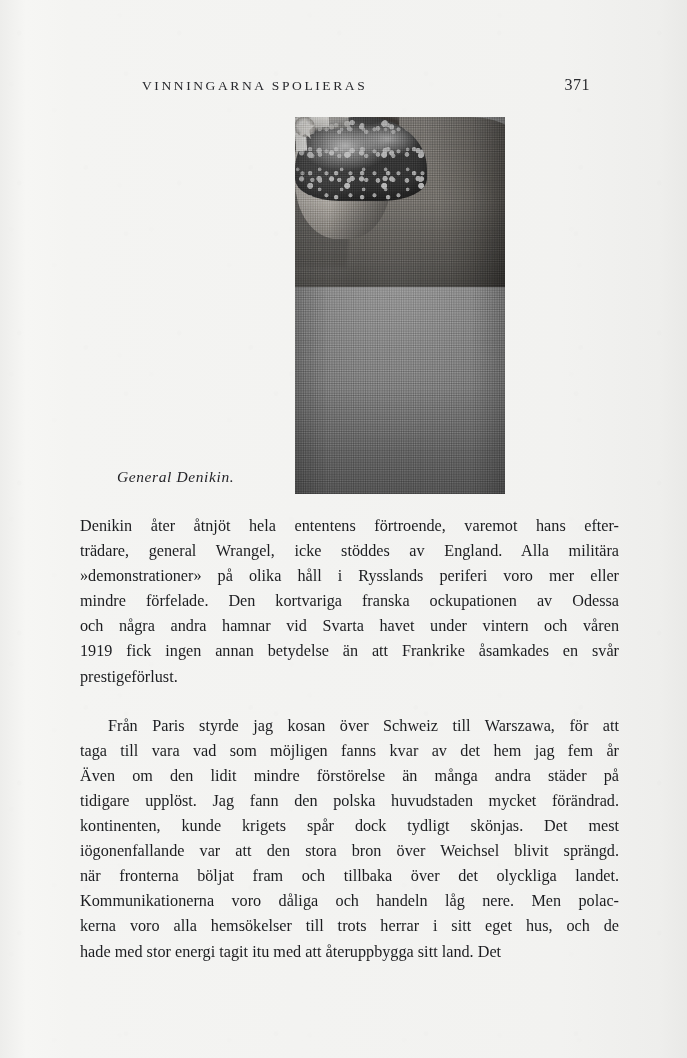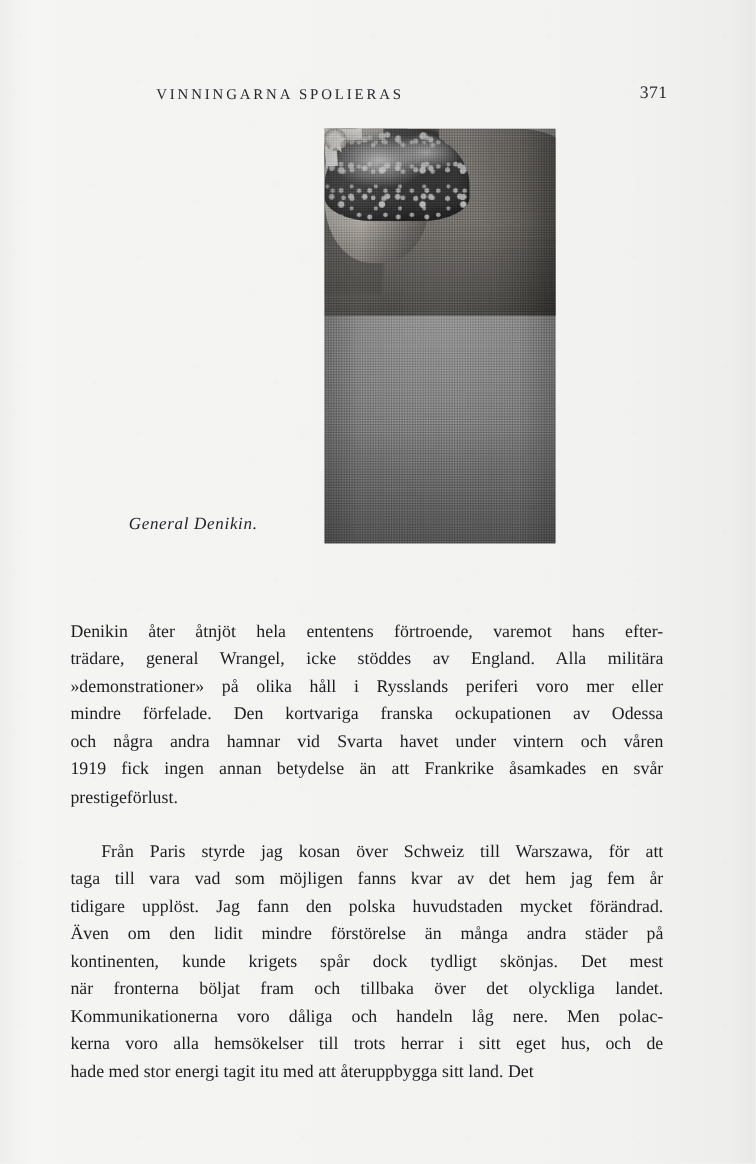--- a/index.html
+++ b/index.html
@@ -54,21 +54,21 @@
     position: absolute;
     left: 74px;
     top: 0;
     font-size: 13.5px;
     letter-spacing: 2.6px;
     color: #27282c;
     white-space: nowrap;
   }
   .rh-folio {
     position: absolute;
-    right: 0;
+    right: 17px;
     top: -2px;
     font-size: 16px;
     letter-spacing: .5px;
     color: #2a2b2f;
     font-variant-numeric: oldstyle-nums;
   }
 
   
   .plate {
     position: absolute;
@@ -299,24 +299,23 @@
     font-style: italic;
     font-size: 15.5px;
     letter-spacing: .6px;
     color: #242428;
     white-space: nowrap;
   }
 
   
   .body-col {
     position: absolute;
-    left: 64px;
+    left: 80px;
     top: 514px;
     width: 539px;
-    margin-top: 48px;
   }
   p.para {
     margin: 0;
     font-size: 16.2px;
     line-height: 25.1px;
     color: #1c1d20;
     text-align: justify;
     text-align-last: left;
     letter-spacing: .01px;
   }
@@ -382,22 +381,23 @@
         <span class="ln j">trädare, general Wrangel, icke stöddes av England.  Alla militära</span>
         <span class="ln j">»demonstrationer» på olika håll i Rysslands periferi voro mer eller</span>
         <span class="ln j">mindre förfelade.  Den kortvariga franska ockupationen av Odessa</span>
         <span class="ln j">och några andra hamnar vid Svarta havet under vintern och våren</span>
         <span class="ln j">1919 fick ingen annan betydelse än att Frankrike åsamkades en svår</span>
         <span class="ln last">prestigeförlust.</span>
       </p>
     <p class="para">
         <span class="ln j"><span class="ind"></span>Från Paris styrde jag kosan över Schweiz till Warszawa, för att</span>
         <span class="ln j">taga till vara vad som möjligen fanns kvar av det hem jag fem år</span>
+        <span class="ln j">Även om den lidit mindre förstörelse än många andra städer på</span>
         <span class="ln j">tidigare upplöst.  Jag fann den polska huvudstaden mycket förändrad.</span>
-        <span class="ln j">Även om den lidit mindre förstörelse än många andra städer på</span>
         <span class="ln j">kontinenten, kunde krigets spår dock tydligt skönjas.  Det mest</span>
+        <span class="ln j">iögonenfallande var att den stora bron över Weichsel blivit sprängd.</span>
         <span class="ln j">när fronterna böljat fram och tillbaka över det olyckliga landet.</span>
         <span class="ln j">Kommunikationerna voro dåliga och handeln låg nere.  Men polac-</span>
         <span class="ln j">kerna voro alla hemsökelser till trots herrar i sitt eget hus, och de</span>
         <span class="ln last">hade med stor energi tagit itu med att återuppbygga sitt land.  Det</span>
       </p>
   </div>
 </div>
 
 </body></html>

